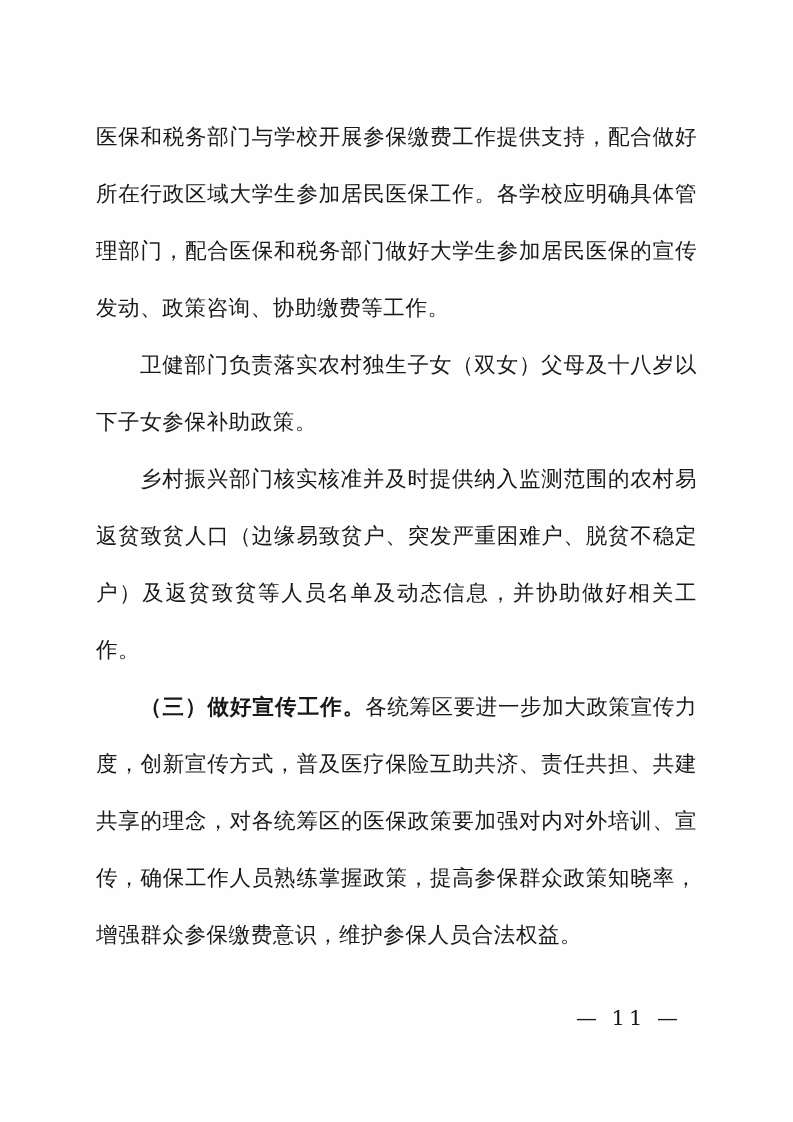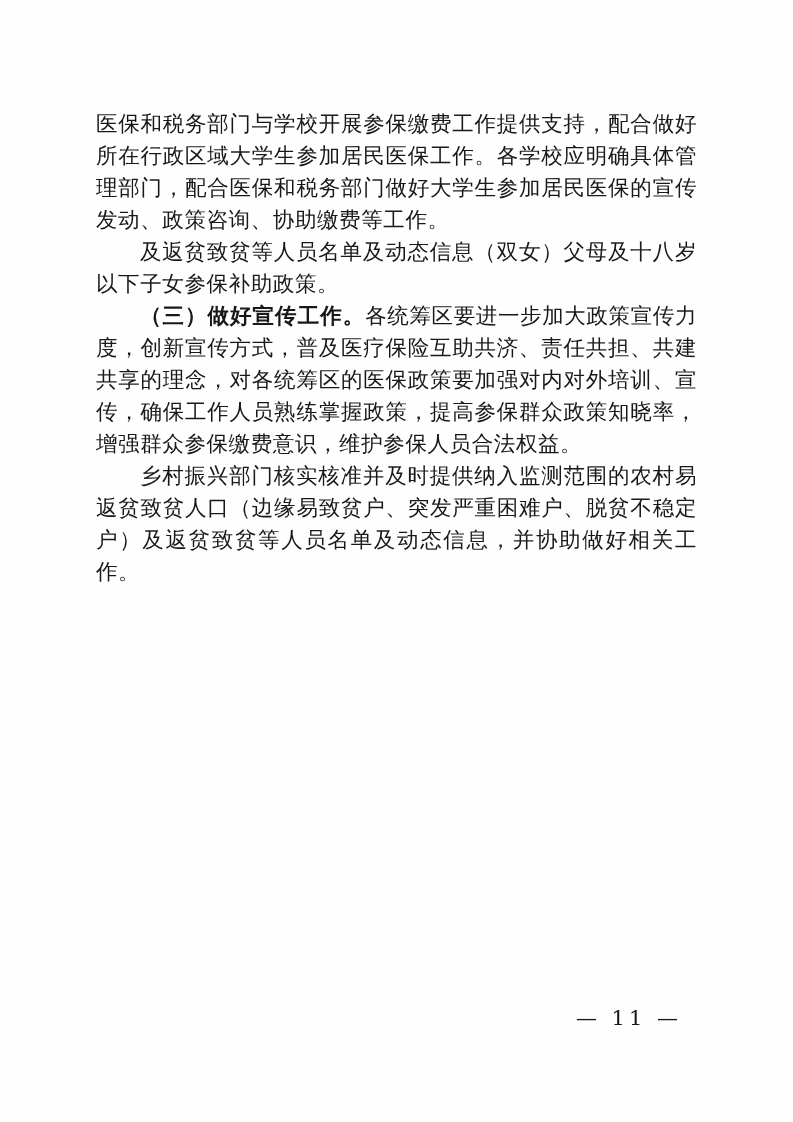--- a/index.html
+++ b/index.html
@@ -21,21 +21,21 @@
     background: #fefefe;
   }
   .doc-body {
     position: absolute;
     left: 96px;
     top: 108px;
     width: 601px;
   }
   .para {
     font-size: 21.5px;
-    line-height: 32px;
+    line-height: 57px;
     text-align: justify;
     text-justify: inter-ideograph;
     letter-spacing: 0.6px;
     margin: 0 0 0 0;
     color: #17181a;
     font-family: "DejaVu Serif", "Liberation Serif", serif;
   }
   .para.indent {
     text-indent: 44px;
   }
@@ -57,22 +57,22 @@
 </style>
 </head>
 <body>
 
 <div id="page">
   <div class="doc-body">
 
     <p class="para">医保和税务部门与学校开展参保缴费工作提供支持，配合做好所在行政区域大学生参加居民医保工作。各学校应明确具体管理部门，配合医保和税务部门做好大学生参加居民医保的宣传发动、政策咨询、协助缴费等工作。</p>
 
 
-    <p class="para indent">及返贫致贫等人员名单及动态信息（双女）父母及十八岁以下子女参保补助政策。</p>
+    <p class="para indent">卫健部门负责落实农村独生子女（双女）父母及十八岁以下子女参保补助政策。</p>
+
+    <p class="para indent">乡村振兴部门核实核准并及时提供纳入监测范围的农村易返贫致贫人口（边缘易致贫户、突发严重困难户、脱贫不稳定户）及返贫致贫等人员名单及动态信息，并协助做好相关工作。</p>
 
     <p class="para indent"><span class="lead">（三）做好宣传工作。</span><span>各统筹区要进一步加大政策宣传力度，创新宣传方式，普及医疗保险互助共济、责任共担、共建共享的理念，对各统筹区的医保政策要加强对内对外培训、宣传，确保工作人员熟练掌握政策，提高参保群众政策知晓率，增强群众参保缴费意识，维护参保人员合法权益。</span></p>
-
-    <p class="para indent">乡村振兴部门核实核准并及时提供纳入监测范围的农村易返贫致贫人口（边缘易致贫户、突发严重困难户、脱贫不稳定户）及返贫致贫等人员名单及动态信息，并协助做好相关工作。</p>
 
   </div>
 
   <div class="page-number">— 11 —</div>
 </div>
 
 </body></html>

